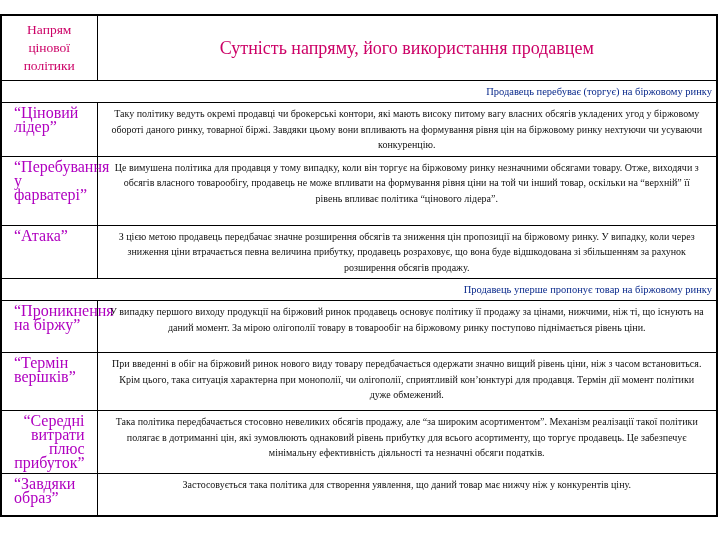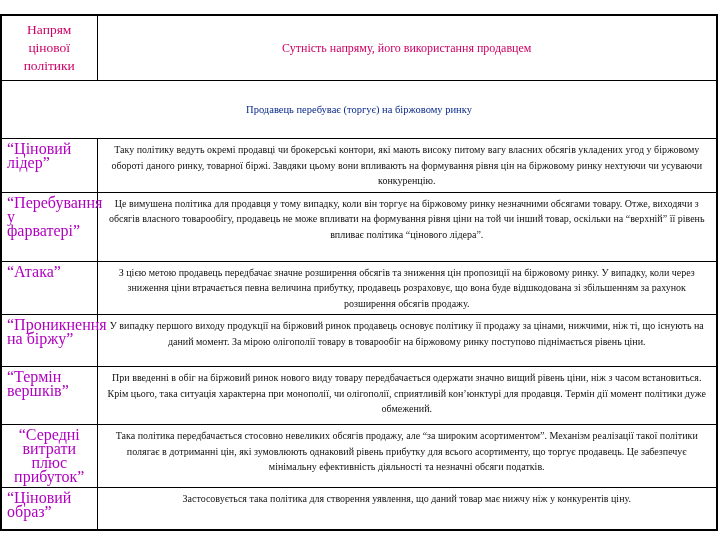--- a/index.html
+++ b/index.html
@@ -3,36 +3,36 @@
 <meta charset="utf-8">
 <style>
   html, body { margin: 0; padding: 0; background: #ffffff; }
   body { width: 720px; height: 540px; position: relative; overflow: hidden;
          font-family: "Liberation Serif", "DejaVu Serif", serif; }
   .tbl {
     position: absolute; left: 0; top: 14px; width: 718px;
     border-collapse: collapse; table-layout: fixed;
     border: 2px solid #000;
   }
-  .tbl td { border: 1px solid #000; vertical-align: top; padding: 3px 5px; }
+  .tbl td { border: 1px solid #000; vertical-align: top; padding: 3px 12px; }
   .col1 { width: 96px; }
   .head td { vertical-align: middle; text-align: center; color: #cc0066; height: 58px; }
   .head .h1 { font-size: 13.5px; line-height: 18px; }
-  .head .h2 { font-size: 12px; }
-  .section td { text-align: center; color: #0a2a8c; font-size: 10.5px; height: 17px; vertical-align: middle; padding: 20px 4px; }
+  .head .h2 { font-size: 18px; }
+  .section td { text-align: right; color: #0a2a8c; font-size: 10.5px; height: 17px; vertical-align: middle; padding: 2px 4px; }
   .term { color: #b000c0; font-size: 16px; line-height: 14px; }
   .desc { color: #111; font-size: 10px; line-height: 15.5px; text-align: center; }
   .r1 td { height: 46px; }
   .r2 td { height: 62px; margin-top: 38px; }
   .r3 td { height: 42px; }
   .r4 td { height: 45px; margin-left: 48px; }
   .r5 td { height: 51px; }
   .r6 td { height: 43px; }
   .r7 td { height: 35px; }
-  .center { text-align: center; }
+  .center { text-align: right; }
 </style>
 </head>
 <body>
 
 <table class="tbl">
   <colgroup>
       <col class="col1">
       <col>
     </colgroup>
   <tbody>
@@ -50,31 +50,34 @@
   </tr>
   <tr class="r2">
     <td class="term">“Перебування у фарватері”</td>
     <td class="desc">Це вимушена політика для продавця у тому випадку, коли він торгує на біржовому ринку незначними обсягами товару. Отже, виходячи з обсягів власного товарообігу, продавець не може впливати на формування рівня ціни на той чи інший товар, оскільки на “верхній” її рівень впливає політика “цінового лідера”.</td>
   </tr>
   <tr class="r3">
     <td class="term">“Атака”</td>
     <td class="desc">З цією метою продавець передбачає значне розширення обсягів та зниження цін пропозиції на біржовому ринку. У випадку, коли через зниження ціни втрачається певна величина прибутку, продавець розраховує, що вона буде відшкодована зі збільшенням за рахунок розширення обсягів продажу.</td>
   </tr>
 
+  <tr class="section">
+    <td colspan="2">Продавець уперше пропонує товар на біржовому ринку</td>
+  </tr>
   <tr class="r4">
     <td class="term">“Проникнення на біржу”</td>
     <td class="desc">У випадку першого виходу продукції на біржовий ринок продавець основує політику її продажу за цінами, нижчими, ніж ті, що існують на даний момент. За мірою олігополії товару в товарообіг на біржовому ринку поступово піднімається рівень ціни.</td>
   </tr>
 
   <tr class="r5">
     <td class="term">“Термін вершків”</td>
     <td class="desc">При введенні в обіг на біржовий ринок нового виду товару передбачається одержати значно вищий рівень ціни, ніж з часом встановиться. Крім цього, така ситуація характерна при монополії, чи олігополії, сприятливій кон’юнктурі для продавця. Термін дії момент політики дуже обмежений.</td>
   </tr>
   <tr class="r6">
     <td class="term center">“Середні витрати плюс прибуток”</td>
     <td class="desc">Така політика передбачається стосовно невеликих обсягів продажу, але “за широким асортиментом”. Механізм реалізації такої політики полягає в дотриманні цін, які зумовлюють однаковий рівень прибутку для всього асортименту, що торгує продавець. Це забезпечує мінімальну ефективність діяльності та незначні обсяги податків.</td>
   </tr>
   <tr class="r7">
-    <td class="term">“Ціновий образ”</td>
+    <td class="term">“Завдяки образ”</td>
     <td class="desc">Застосовується така політика для створення уявлення, що даний товар має нижчу ніж у конкурентів ціну.</td>
   </tr>
 </tbody>
   </table>
 
 </body></html>

